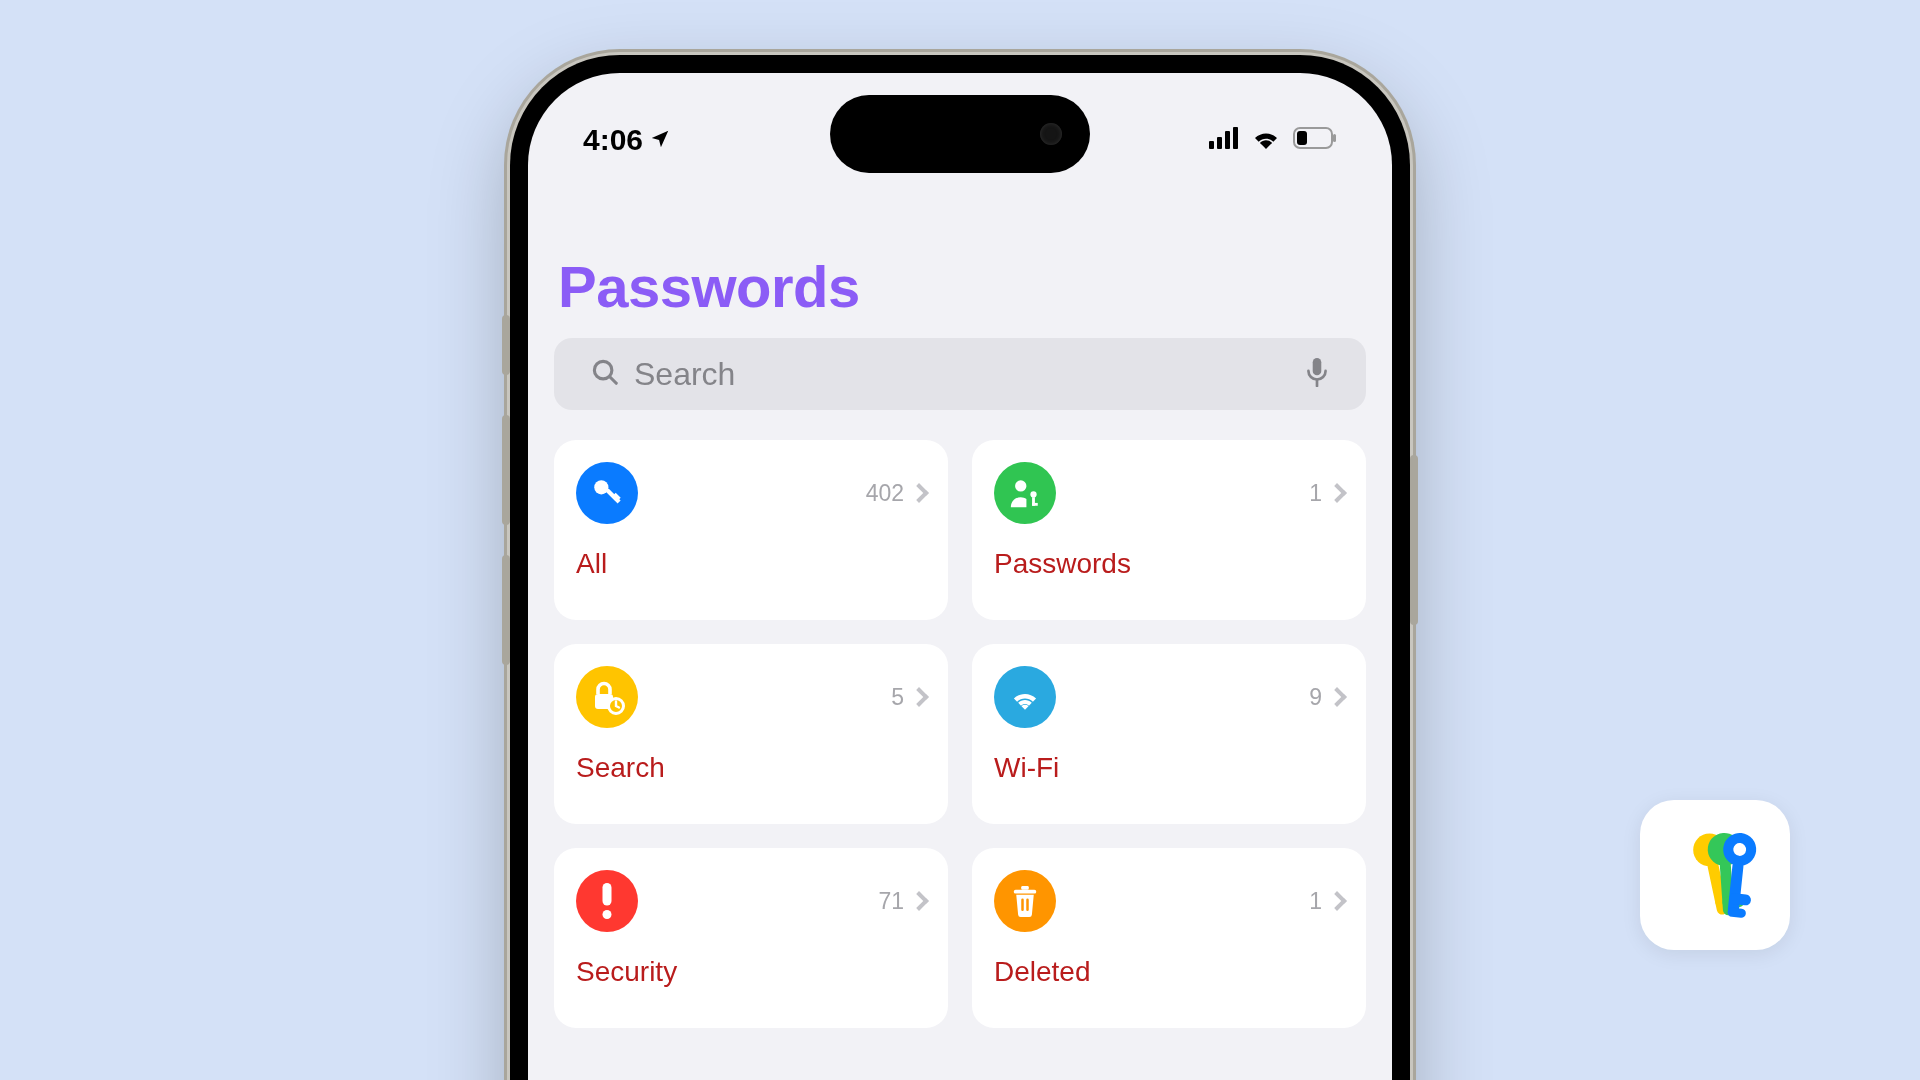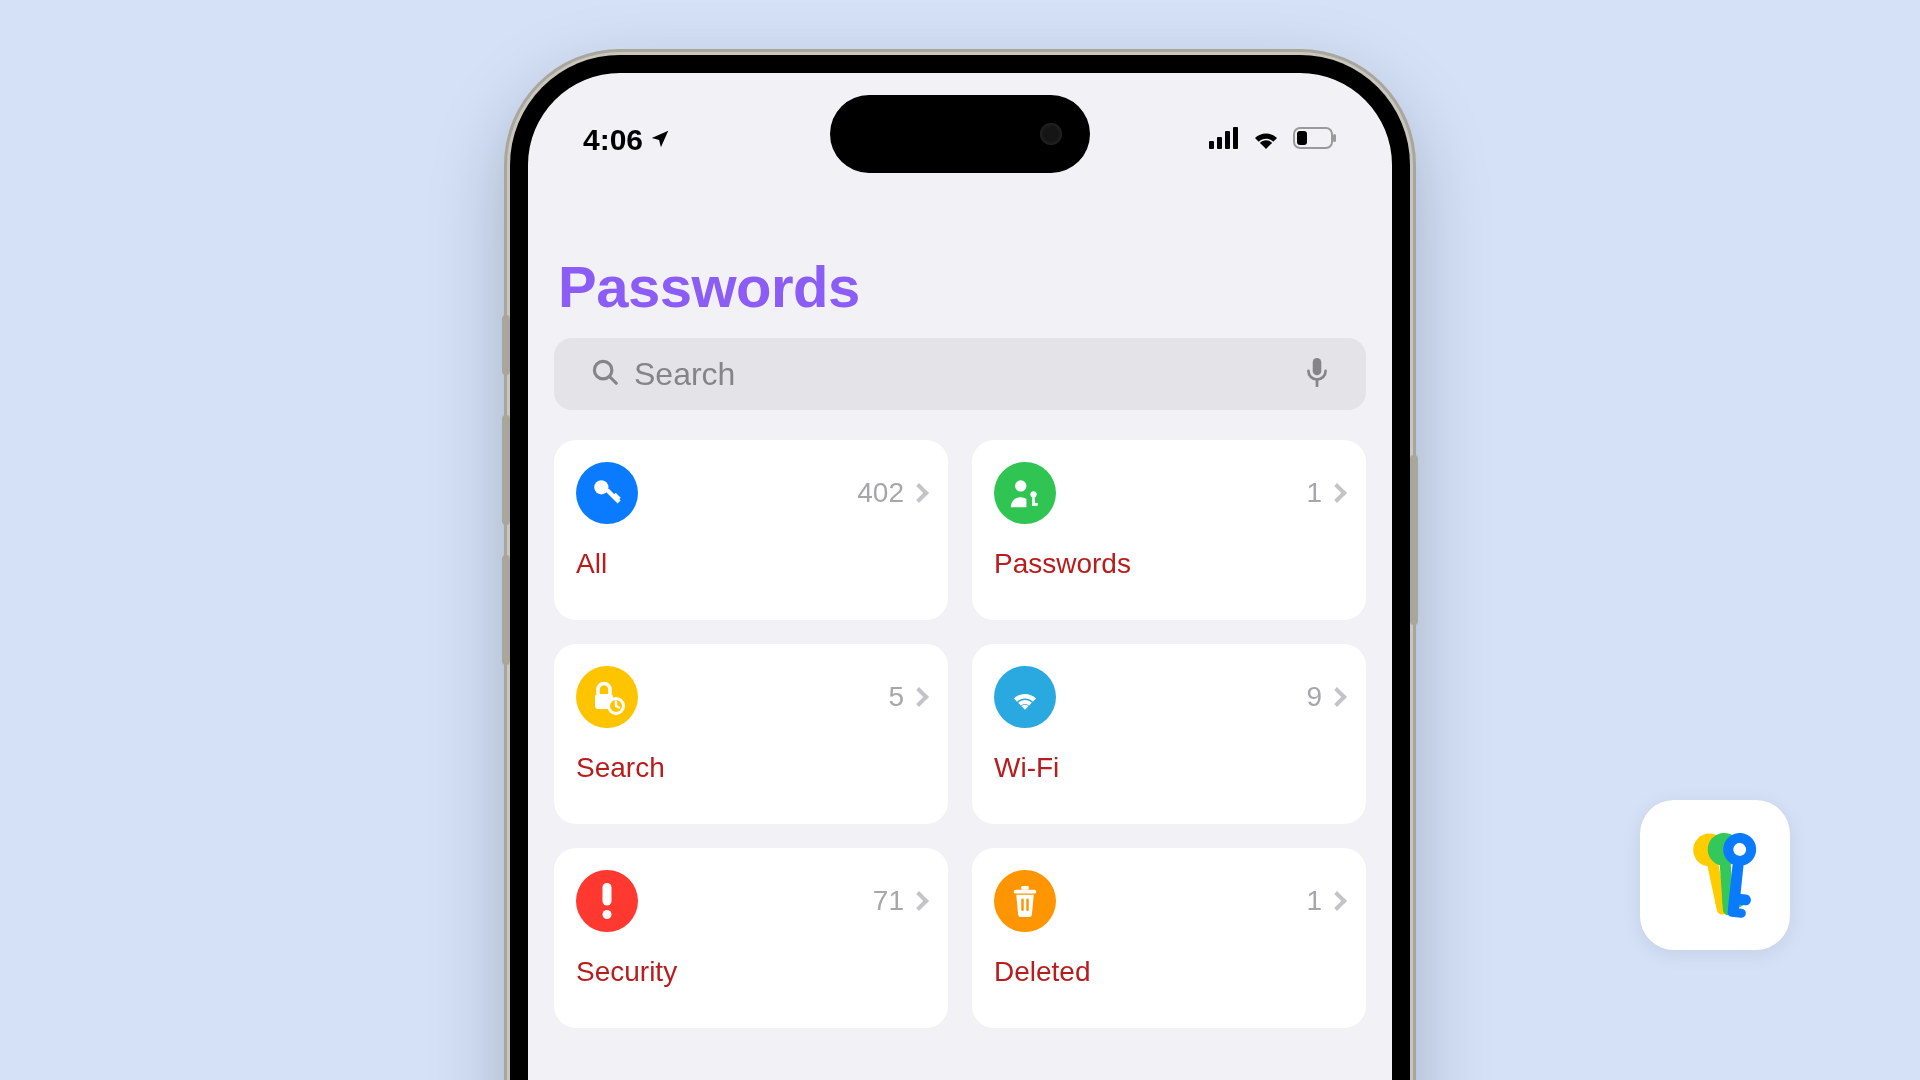--- a/index.html
+++ b/index.html
@@ -141,21 +141,21 @@
     display: flex;
     align-items: center;
     justify-content: center;
     color: #fff;
   }
   .tile-count {
     display: flex;
     align-items: center;
     gap: 6px;
     color: #a6a6ab;
-    font-size: 28px;
+    font-size: 23px;
   }
   .tile-label {
     font-size: 28px;
     color: #b91c1c;
     margin-top: 24px;
   }
 
   
   .chev {
     width: 14px; height: 14px;

